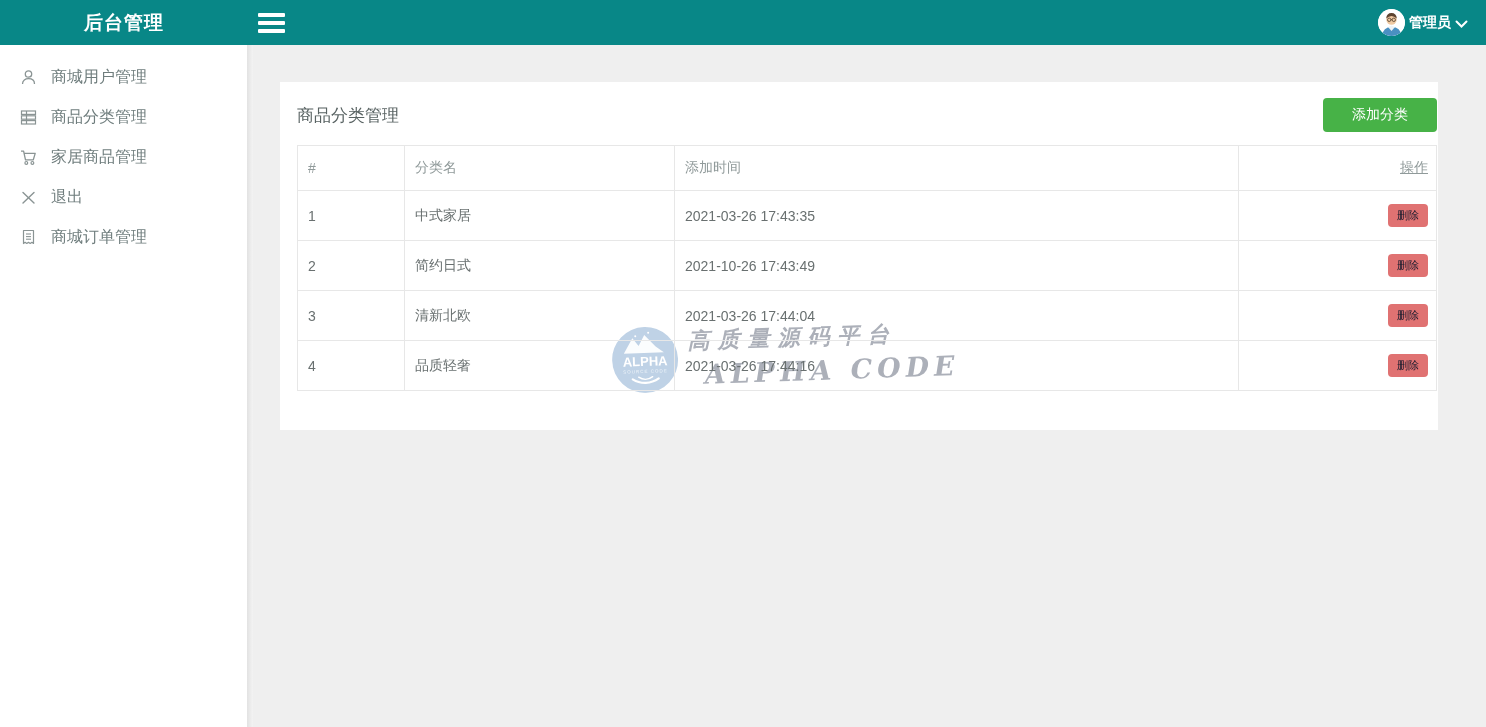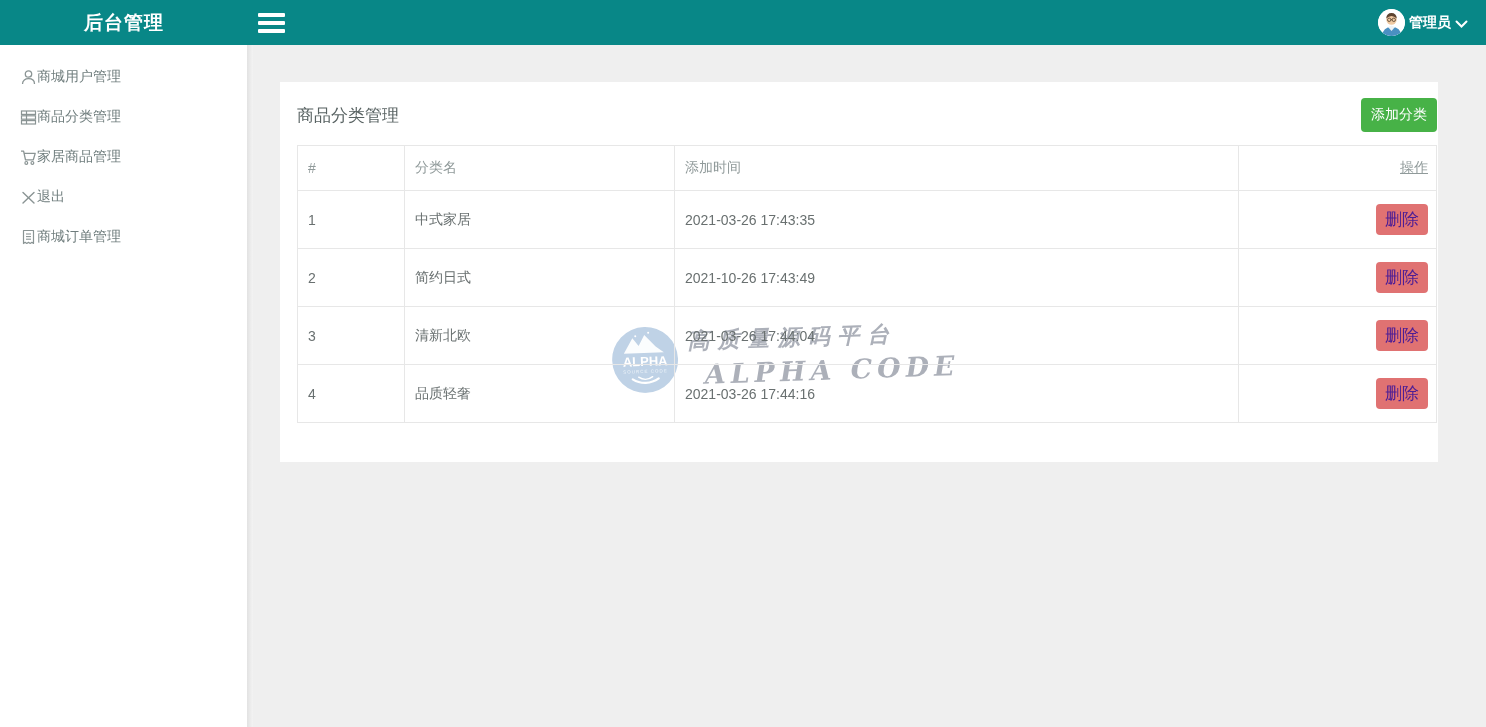--- a/index.html
+++ b/index.html
@@ -15,40 +15,40 @@
   .hamburger span { display:block; height:4px; background:#fff; border-radius:1px; }
   .header-right { margin-left:auto; margin-right:18px; display:flex; align-items:center; gap:4px; cursor:pointer; }
   .avatar { width:27px; height:27px; border-radius:50%; background:#fff; overflow:hidden; flex:0 0 auto; }
   .user-name { font-weight:bold; font-size:14px; }
   .chevron { margin-top:2px; }
 
   
   .sidebar { position:absolute; top:45px; left:0; bottom:0; width:253px; background:#fff; padding-top:12px; z-index:10; }
   .sidebar::after { content:""; position:absolute; top:0; right:0; bottom:0; width:6px;
                     background:linear-gradient(to right,#e2e2e2,#f3f3f3); }
-  .menu-item { height:40px; display:flex; align-items:center; padding:0 20px; 
-               color:#6f7d7d; font-size:14px; cursor:pointer; }
+  .menu-item { height:40px; display:flex; align-items:center; padding:0 20px; gap:14px;
+               color:#6f7d7d; font-size:16px; cursor:pointer; }
   .menu-item svg { flex:0 0 auto; }
 
   
   .main { position:absolute; left:253px; top:45px; right:0; bottom:0; }
   .card { margin:37px 48px 0 27px; background:#fff; padding:16px 1px 39px 17px; position:relative; }
   .card-head { display:flex; justify-content:space-between; align-items:center; margin-bottom:13px; }
   .card-title { font-size:17px; color:#596363; }
   .add-btn { background:var(--add-button,#47b247); color:#fff; border:none; border-radius:4px;
-             padding:8px 10px; font-size:14px; cursor:pointer; }
+             padding:8px 29px; font-size:14px; cursor:pointer; }
 
   table { width:100%; border-collapse:collapse; position:relative; z-index:2; table-layout:fixed; }
   th, td { border:1px solid #e7e7e7; padding:13px 10px; font-size:14px; text-align:left; background:transparent; }
   th { color:#909a9a; font-weight:normal; }
   td { color:#697070; }
   .col-idx { width:107px; } .col-name { width:270px; } .col-time { width:564px; } .col-op { width:auto; }
   th.op, td.op { text-align:right; padding-right:8px;text-decoration:underline; }
-  .del-btn { background:var(--delete-button,#e07272); color:#4c1d95; border:none; border-radius:4px;
-             padding:4px 9px; font-size:17px; cursor:pointer; }
+  .del-btn { background:var(--delete-button,#e07272); color:#0f172a; border:none; border-radius:4px;
+             padding:4px 9px; font-size:11px; cursor:pointer; }
 
   
   .watermark { position:absolute; left:332px; top:240px; display:flex; align-items:center; gap:10px;
                z-index:1; pointer-events:none; transform:rotate(-2deg); }
   .wm-text { color:rgba(140,146,158,.72); font-family:"DejaVu Serif", serif; font-style:italic; font-weight:bold; }
   .wm-line1 { font-size:22px; letter-spacing:8px; white-space:nowrap; }
   .wm-line2 { font-size:27px; letter-spacing:5px; margin-left:16px; margin-top:3px; white-space:nowrap; }
 </style>
 </head>
 <body>

